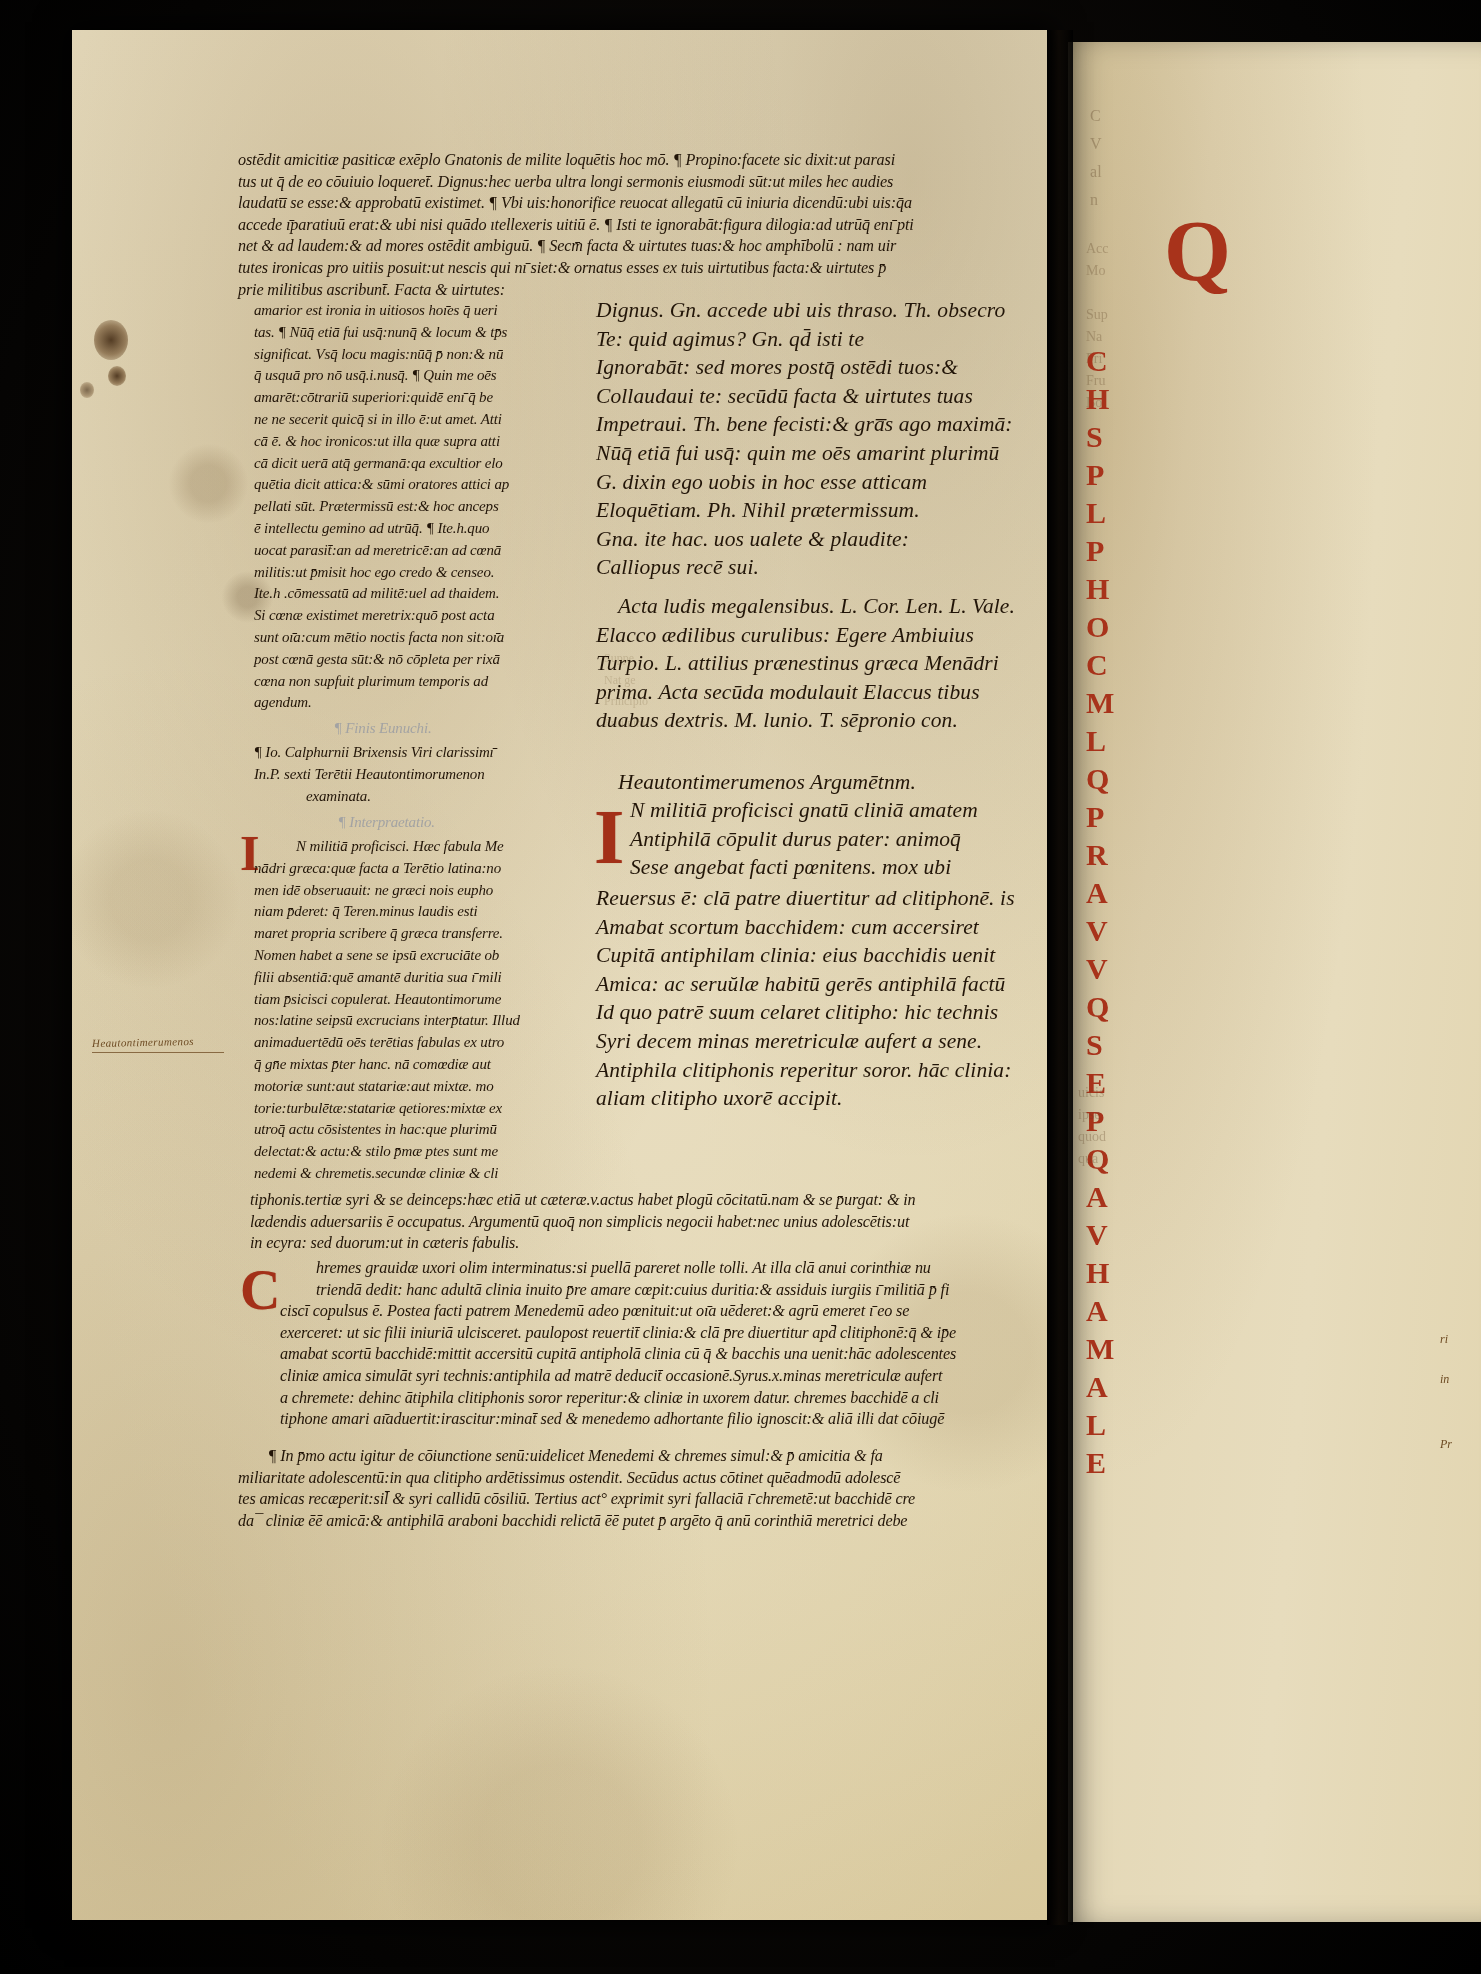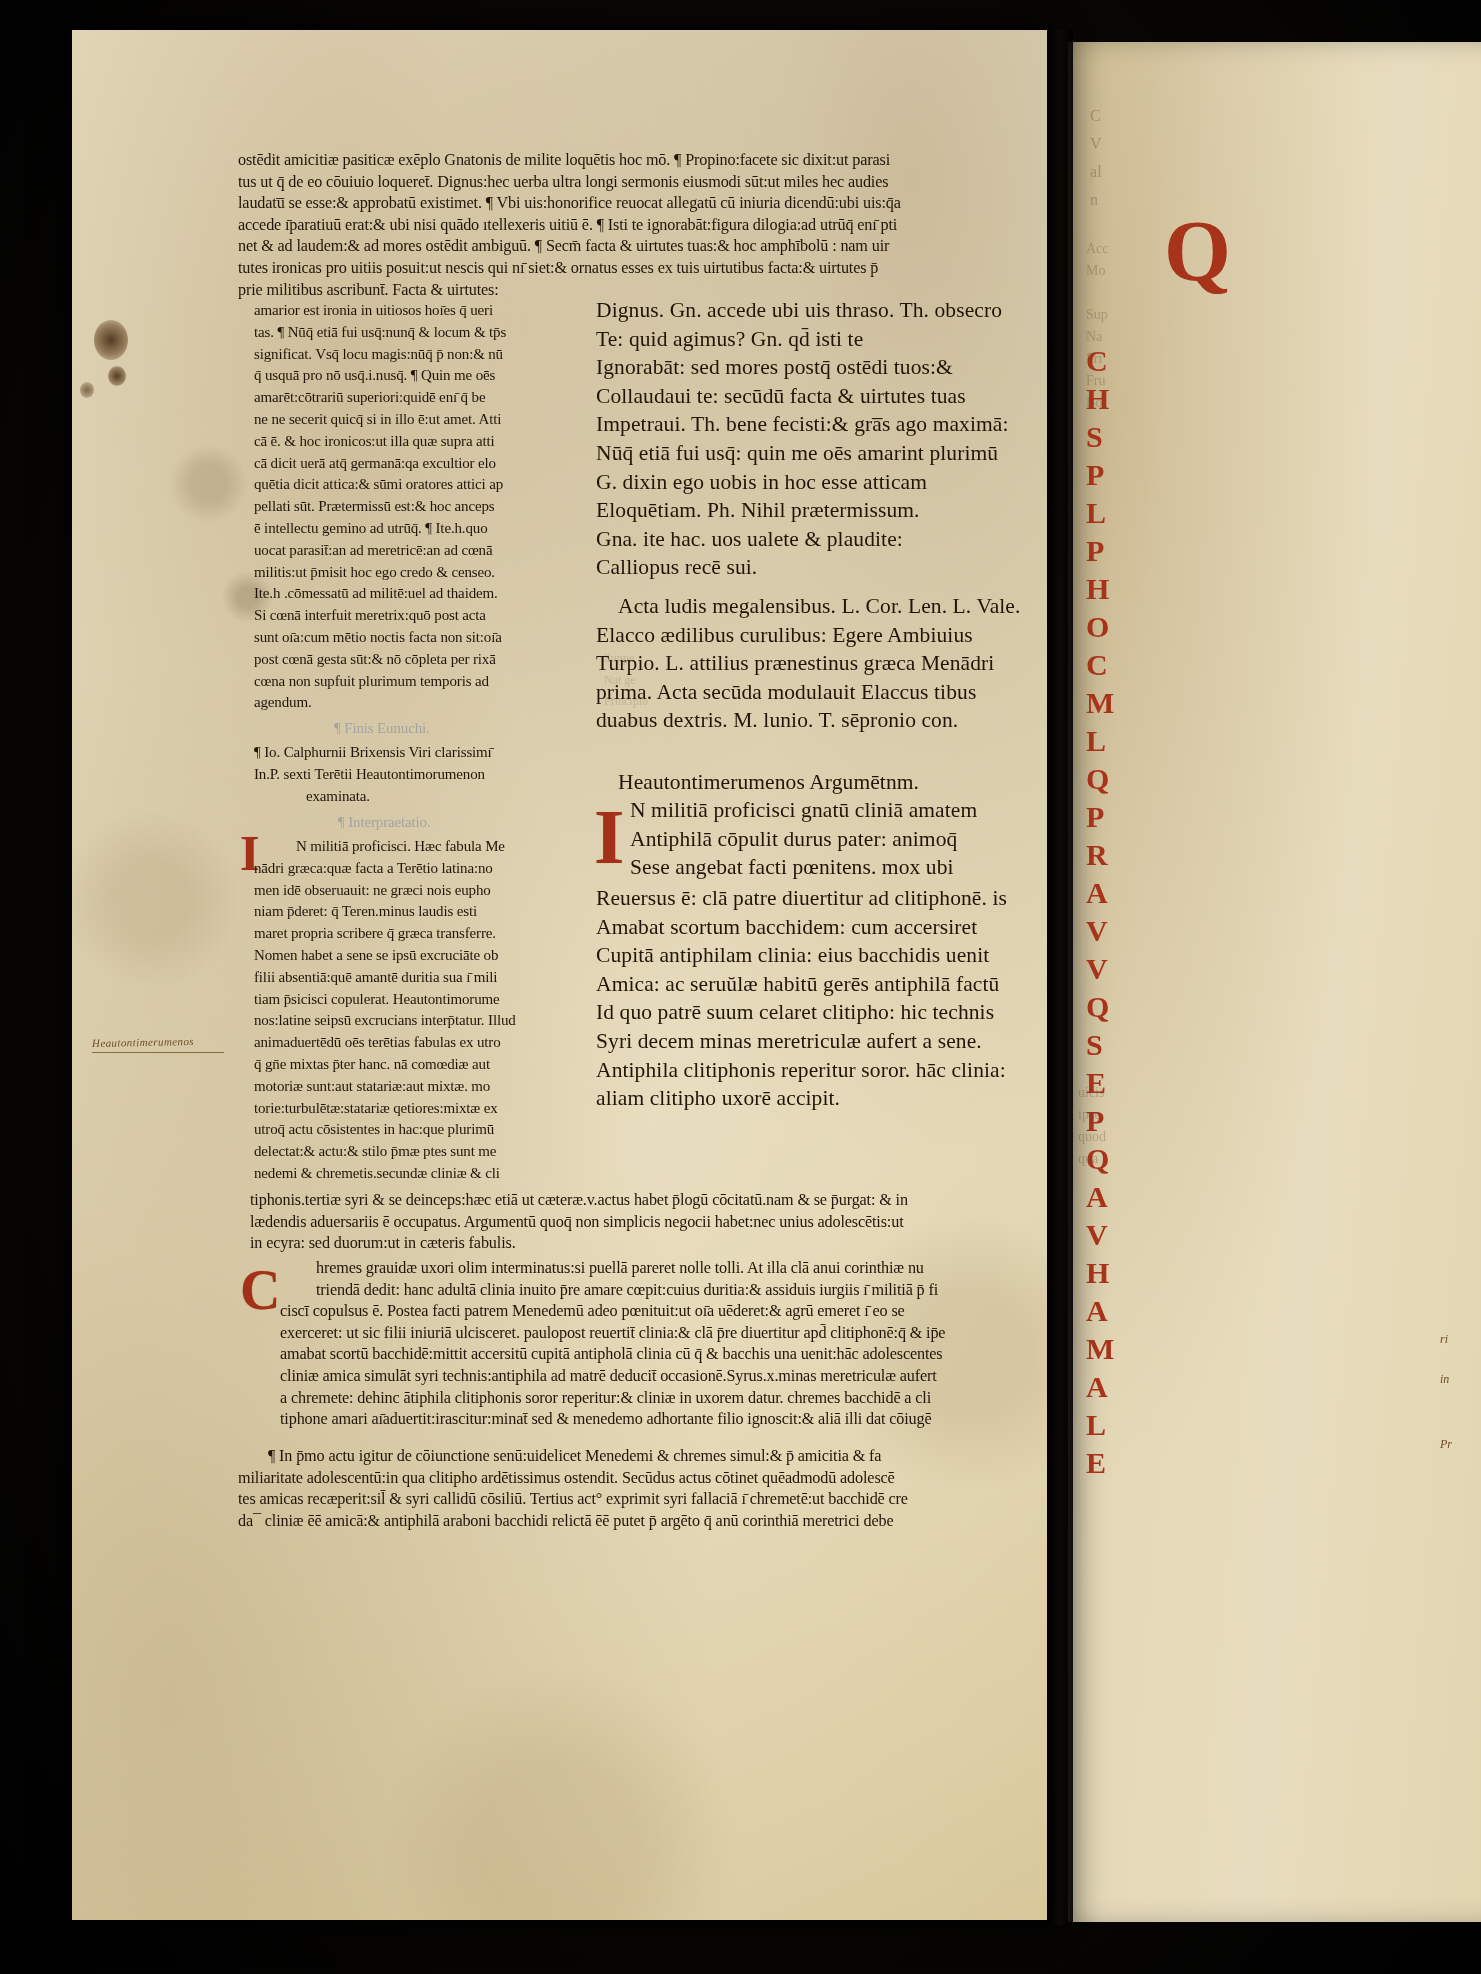--- a/index.html
+++ b/index.html
@@ -87,20 +87,21 @@
     background: linear-gradient(90deg, rgba(0,0,0,0.92) 0%, rgba(20,14,8,0.75) 45%, rgba(0,0,0,0.9) 100%);
   }
 
   
   .blk {
     position: absolute;
     color: #221508;
     font-family: "Liberation Serif", serif;
     text-align: justify;
     text-justify: inter-word;
+    font-style: italic;
     -webkit-font-smoothing: none;
   }
   .blk p { margin: 0; }
 
   .t-main {
     font-size: 16.2px;
     line-height: 21.6px;
     letter-spacing: -0.15px;
   }
   .t-col {
@@ -251,21 +252,21 @@
     <p>amarēt:cōtrariū superiori:quidē enı̄ q̄ be</p>
     <p>ne ne secerit quicq̄ si in illo ē:ut amet.  Atti</p>
     <p>cā ē. &amp; hoc ironicos:ut illa quæ supra atti</p>
     <p>cā dicit uerā atq̄ germanā:qa excultior elo</p>
     <p>quētia dicit attica:&amp; sūmi oratores attici ap</p>
     <p>pellati sūt.  Prætermissū est:&amp; hoc anceps</p>
     <p>ē intellectu gemino ad utrūq̄. ¶ Ite.h.quo</p>
     <p>uocat parasit̄:an ad meretricē:an ad cœnā</p>
     <p>militis:ut p̄misit hoc ego credo &amp; censeo.</p>
     <p>Ite.h .cōmessatū ad militē:uel ad thaidem.</p>
-    <p>Si cœnā interfuit meretrix:quō post acta</p>
+    <p>Si cœnæ existimet meretrix:quō post acta</p>
     <p>sunt oı̄a:cum mētio noctis facta non sit:oı̄a</p>
     <p>post cœnā gesta sūt:&amp; nō cōpleta per rixā</p>
     <p>cœna non supfuit plurimum temporis ad</p>
     <p>agendum.</p>
   </div>
 
   <div class="blk t-col rub" style="left:318px; top:718px; width:250px;">¶ Finis Eunuchi.</div>
 
   <div class="blk t-col" style="left:238px; top:742px; width:318px;">
     <p>¶ Io. Calphurnii Brixensis Viri clarissimı̄</p>

